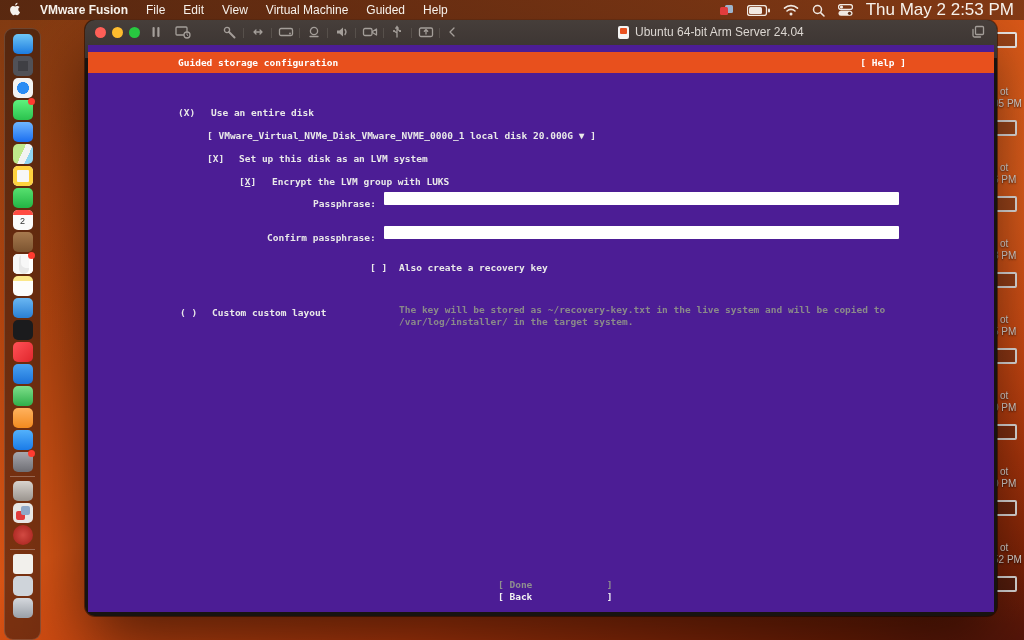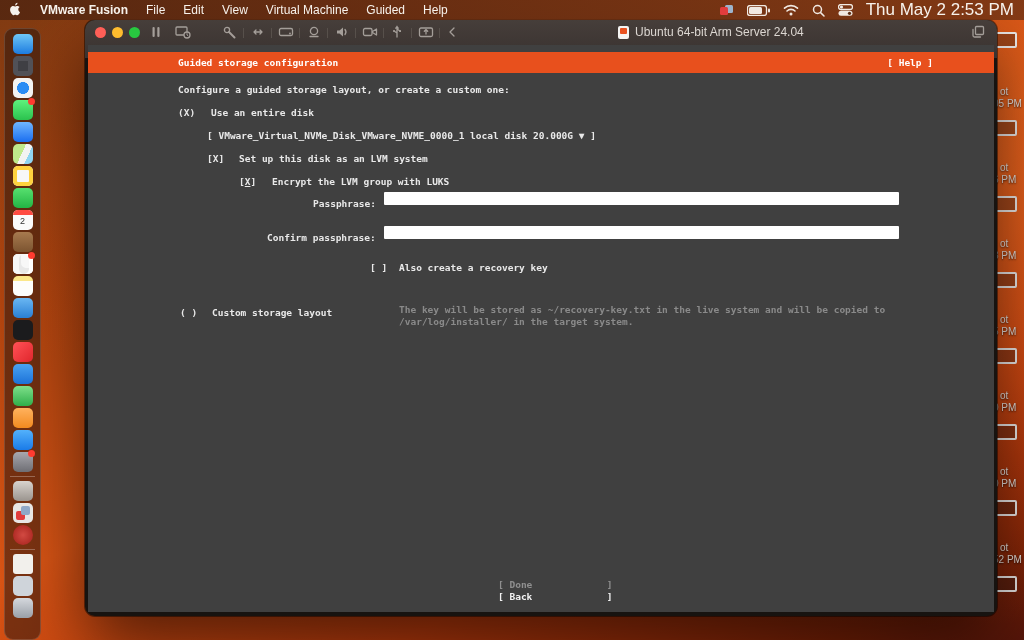--- a/index.html
+++ b/index.html
@@ -41,26 +41,26 @@
   .tl.green  { left:44px; background:#28c840; }
   .tb-ico { position:absolute; top:5px; }
   .tb-ico svg { display:block; }
   .tb-sep { position:absolute; top:8px; width:1px; height:10px; background:#57504b; }
   .win-title { position:absolute; left:533px; top:5px; display:flex; align-items:center; gap:6px;
     font-size:12px; color:#dcd7d2; white-space:nowrap; }
   .doc-ico { width:11px; height:13px; background:#f5f4f2; border-radius:2px; position:relative; }
   .doc-ico::after { content:""; position:absolute; inset:2px 2px 5px 2px; background:#e8511f; border-radius:1px; }
 
   
-  .vm-screen { position:absolute; left:3px; right:3px; top:25px; bottom:4px; background:#404040;
+  .vm-screen { position:absolute; left:3px; right:3px; top:25px; bottom:4px; background:#4c1d95;
     font-family:"DejaVu Sans Mono", monospace; font-size:9.5px; line-height:11px; font-weight:bold; }
   .vm-header { position:absolute; left:0; right:0; top:7px; height:21px; background:#e8501d;
     display:flex; align-items:center; color:#fff; }
   .vm-header .hd-title { margin-left:90px; }
-  .vm-header .hd-help { margin-left:auto; margin-right:61px; }
+  .vm-header .hd-help { margin-left:auto; margin-right:88px; }
   .vmtext { position:absolute; color:#e9e9e9; white-space:pre; }
   .dim  { color:#8a8a8a;margin-top:29px; }
   .vm-field { position:absolute; width:515px; height:13px; background:#ffffff; border-radius:1px; }
   .focus-x { text-decoration:underline; }
   .btn-done { color:#8f8f8f; }
   .btn-back { color:#f2f2f2; }
 
   
   .dock { position:absolute; left:4px; top:28px; width:37px; height:612px; z-index:40;
     background:rgba(48,24,14,.55); border:1px solid rgba(255,255,255,.14); border-radius:9px;
@@ -291,21 +291,20 @@
         </svg>
       </span>
     </div>
 
     <div class="vm-screen">
       <div class="vm-header">
         <span class="hd-title">Guided storage configuration</span>
         <span class="hd-help">[ Help ]</span>
       </div>
 
-      <span class="vmtext" style="left:90px; top:39px">Configure a guided storage layout, or create a custom one:</span>
 
       <span class="vmtext" style="left:90px; top:62px">(X)</span>
       <span class="vmtext" style="left:123px; top:62px">Use an entire disk</span>
 
       <span class="vmtext" style="left:119px; top:85px">[ VMware_Virtual_NVMe_Disk_VMware_NVME_0000_1 local disk 20.000G ▼ ]</span>
 
       <span class="vmtext" style="left:119px; top:108px">[X]</span>
       <span class="vmtext" style="left:151px; top:108px">Set up this disk as an LVM system</span>
 
       <span class="vmtext" style="left:151px; top:131px"><span>[</span><span class="focus-x">X</span><span>]</span></span>
@@ -316,21 +315,21 @@
 
       <span class="vmtext" style="left:179px; top:187px">Confirm passphrase:</span>
       <div class="vm-field" style="left:296px; top:181px" title="Confirm passphrase:"></div>
 
       <span class="vmtext" style="left:282px; top:217px">[ ]</span>
       <span class="vmtext" style="left:311px; top:217px">Also create a recovery key</span>
       <span class="vmtext dim" style="left:311px; top:230px">The key will be stored as ~/recovery-key.txt in the live system and will be copied to</span>
       <span class="vmtext dim" style="left:311px; top:242px">/var/log/installer/ in the target system.</span>
 
       <span class="vmtext" style="left:92px; top:262px">( )</span>
-      <span class="vmtext" style="left:124px; top:262px">Custom storage layout</span>
+      <span class="vmtext" style="left:124px; top:262px">Custom custom layout</span>
 
       <span class="vmtext btn-done" style="left:410px; top:534px">[ Done             ]</span>
       <span class="vmtext btn-back" style="left:410px; top:546px">[ Back             ]</span>
     </div>
   </div>
 
   <div class="dock">
     <div class="dicon i-finder"></div>
     <div class="dicon i-launchpad"></div>
     <div class="dicon i-safari"></div>

